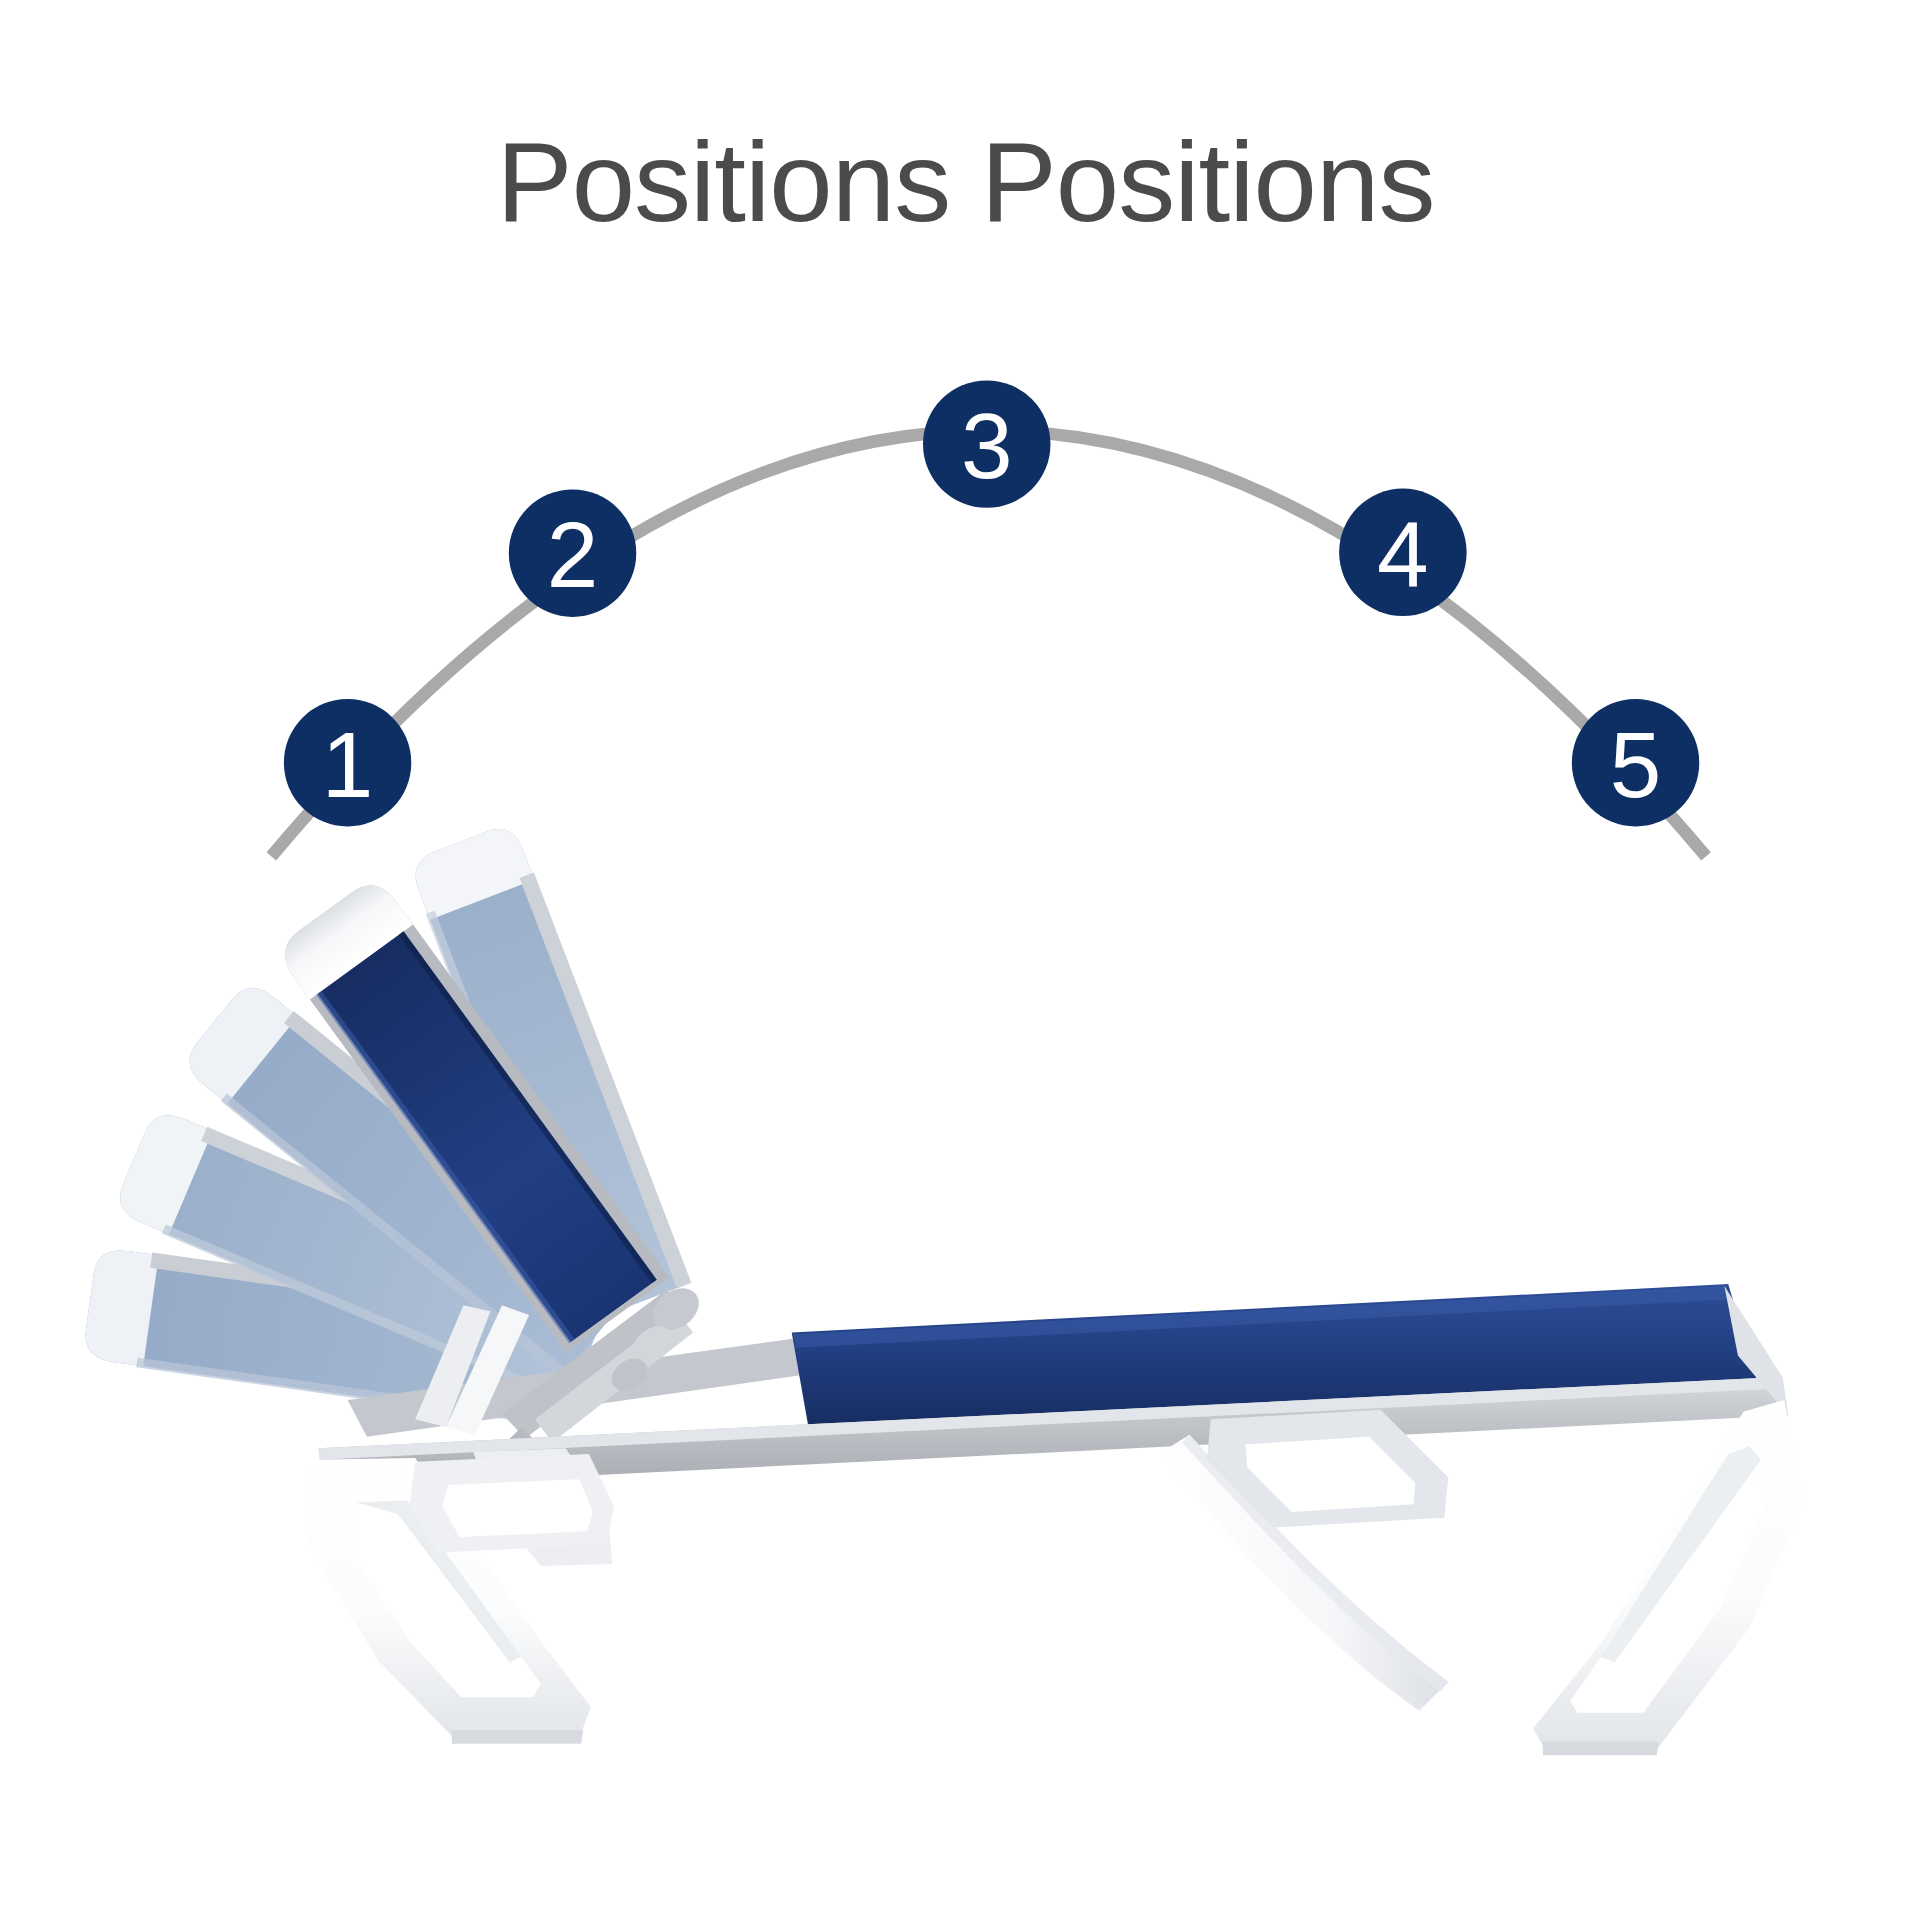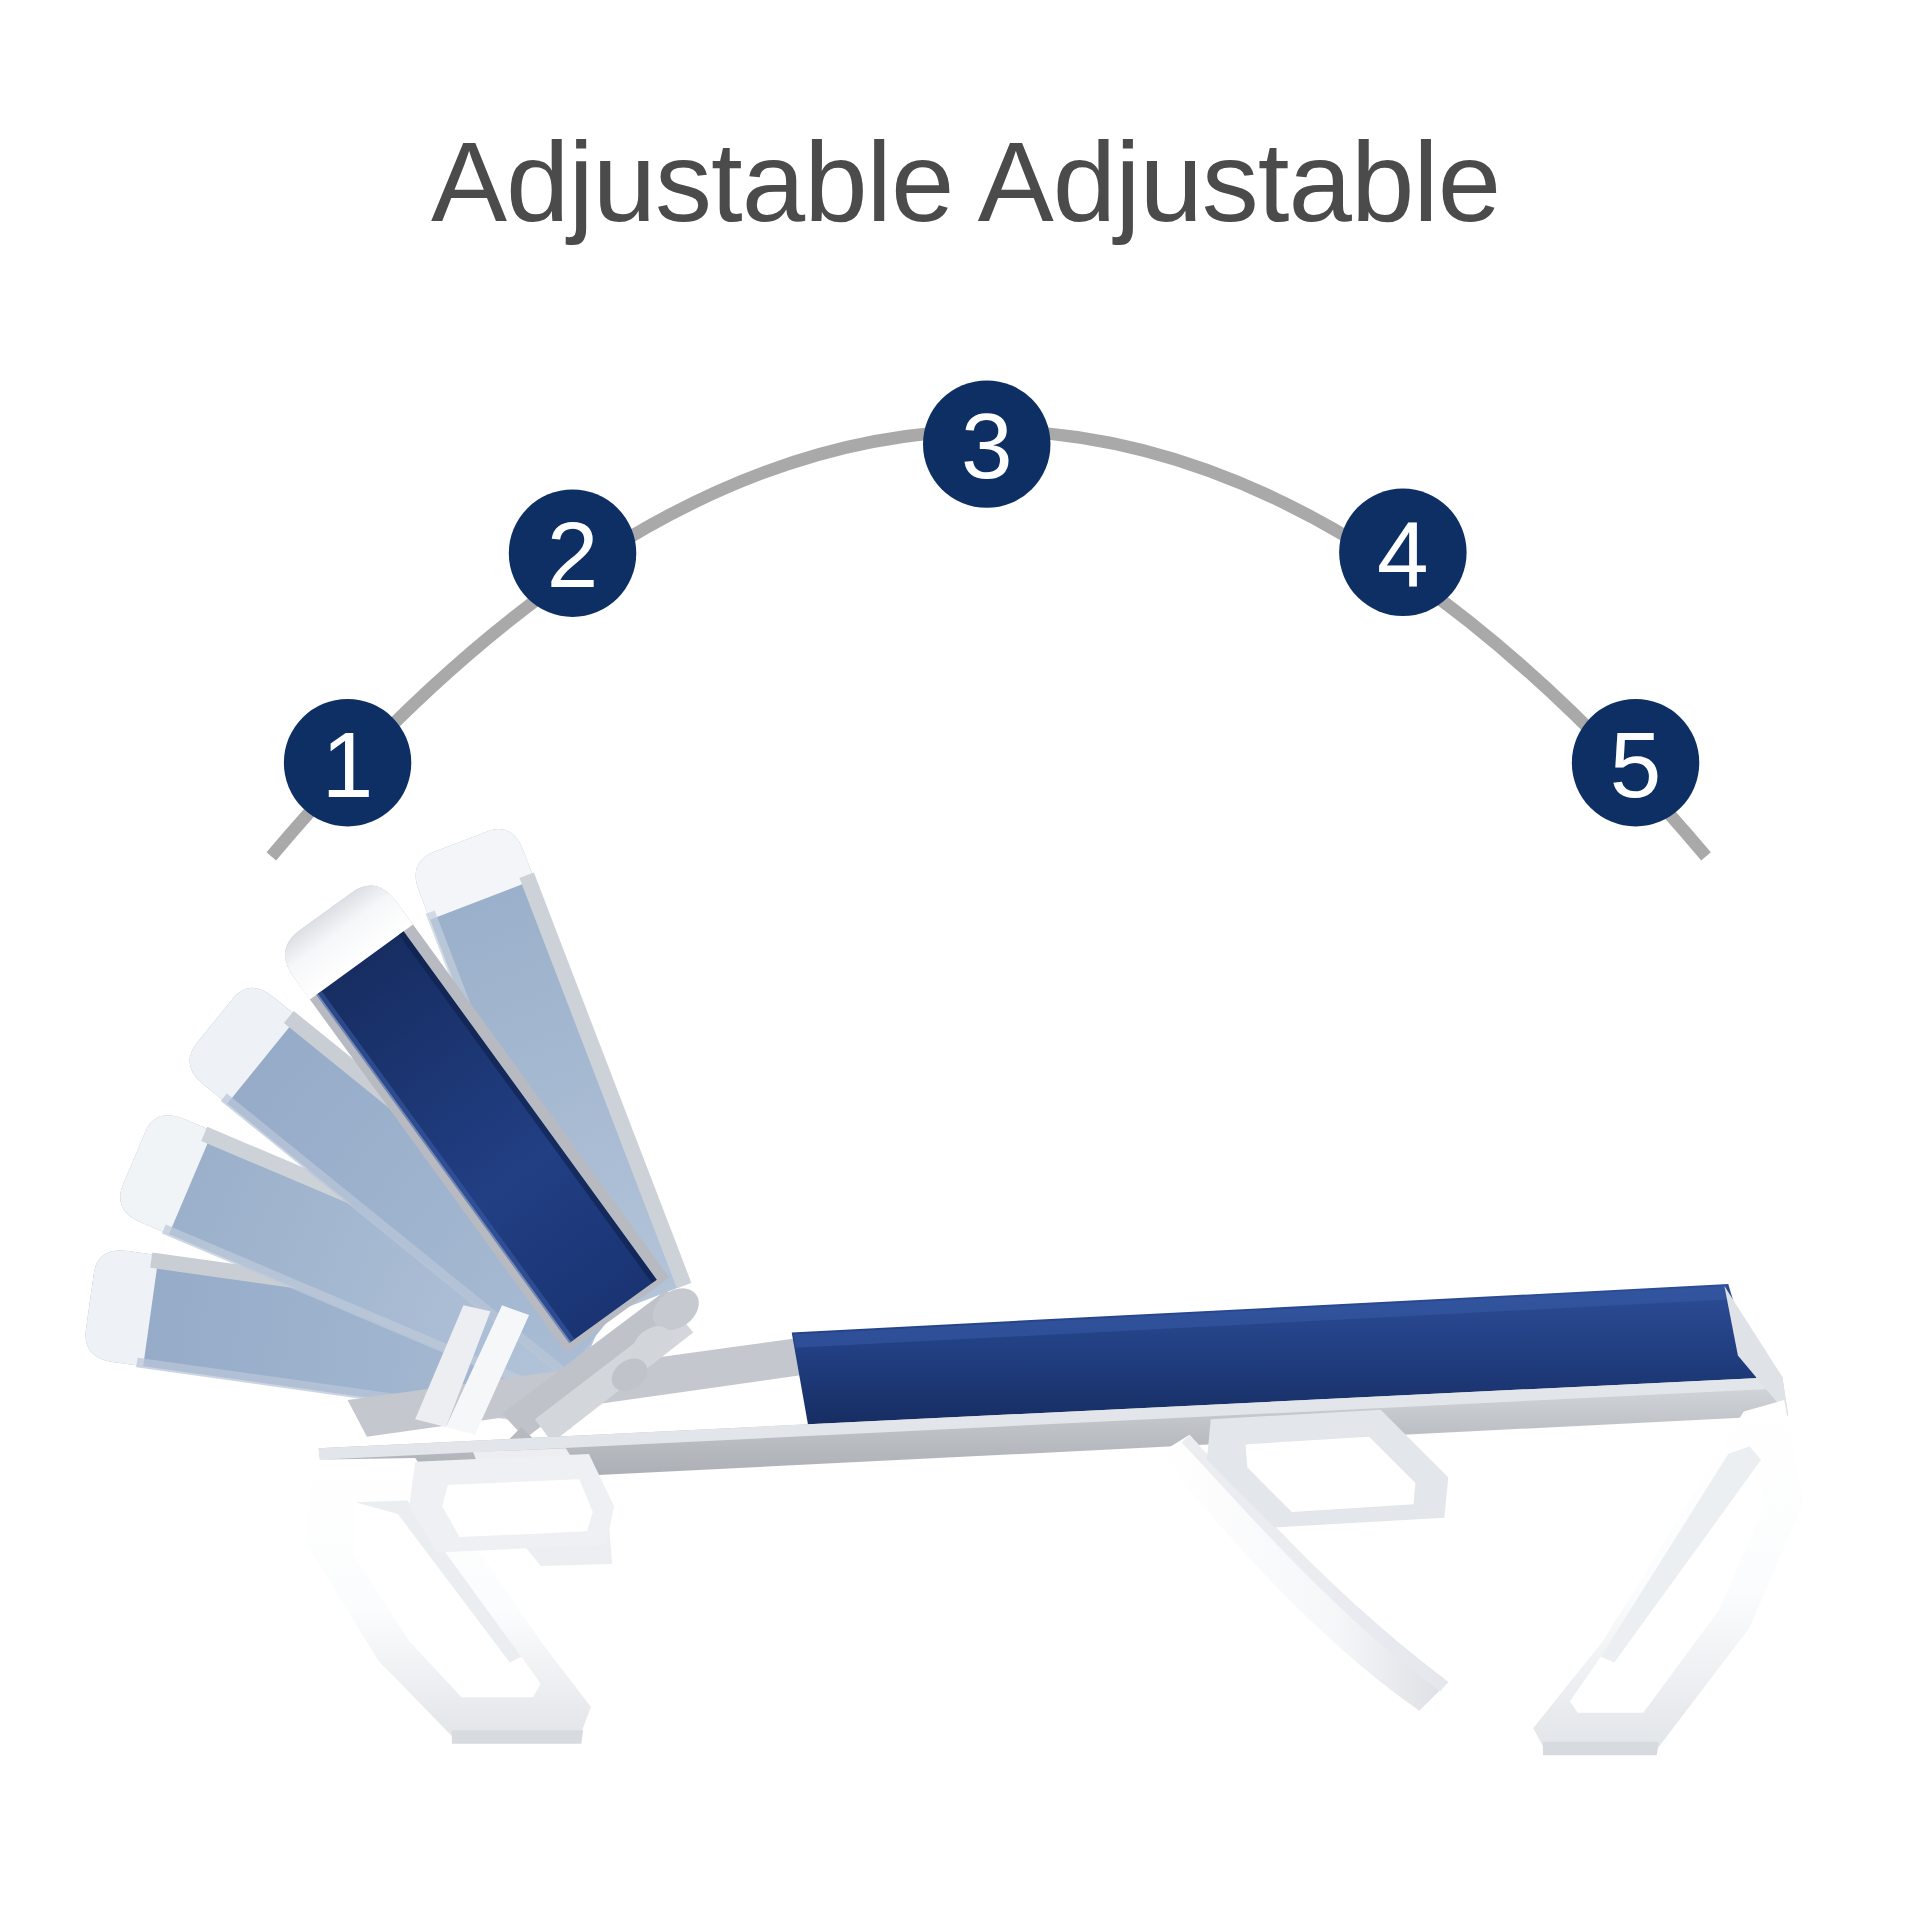--- a/index.html
+++ b/index.html
@@ -47,21 +47,21 @@
     fill: #ffffff;
     text-anchor: middle;
     dominant-baseline: central;
   }
 </style>
 </head>
 <body>
 
 <div id="stage" style="background: rgb(255, 255, 255);">
 
-  <div id="title" style="color: rgb(75, 75, 75);">Adjustable Adjustable</div>
+  <div id="title" style="color: rgb(75, 75, 75);">Positions Positions</div>
 
   <svg id="scene" viewBox="0 0 2000 2000">
     <defs>
 
       <linearGradient id="slingGrad" x1="0" y1="0" x2="0" y2="1">
         <stop offset="0%" stop-color="#2d4d96"></stop>
         <stop offset="45%" stop-color="#213f82"></stop>
         <stop offset="100%" stop-color="#162c60"></stop>
       </linearGradient>
       <linearGradient id="slingGradBack" x1="0" y1="0" x2="1" y2="0">

